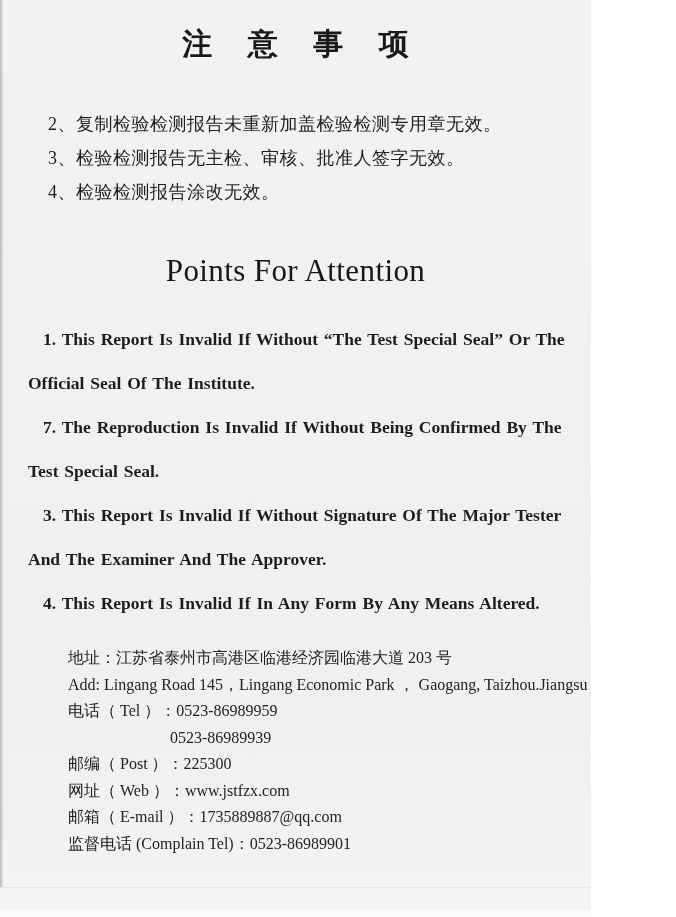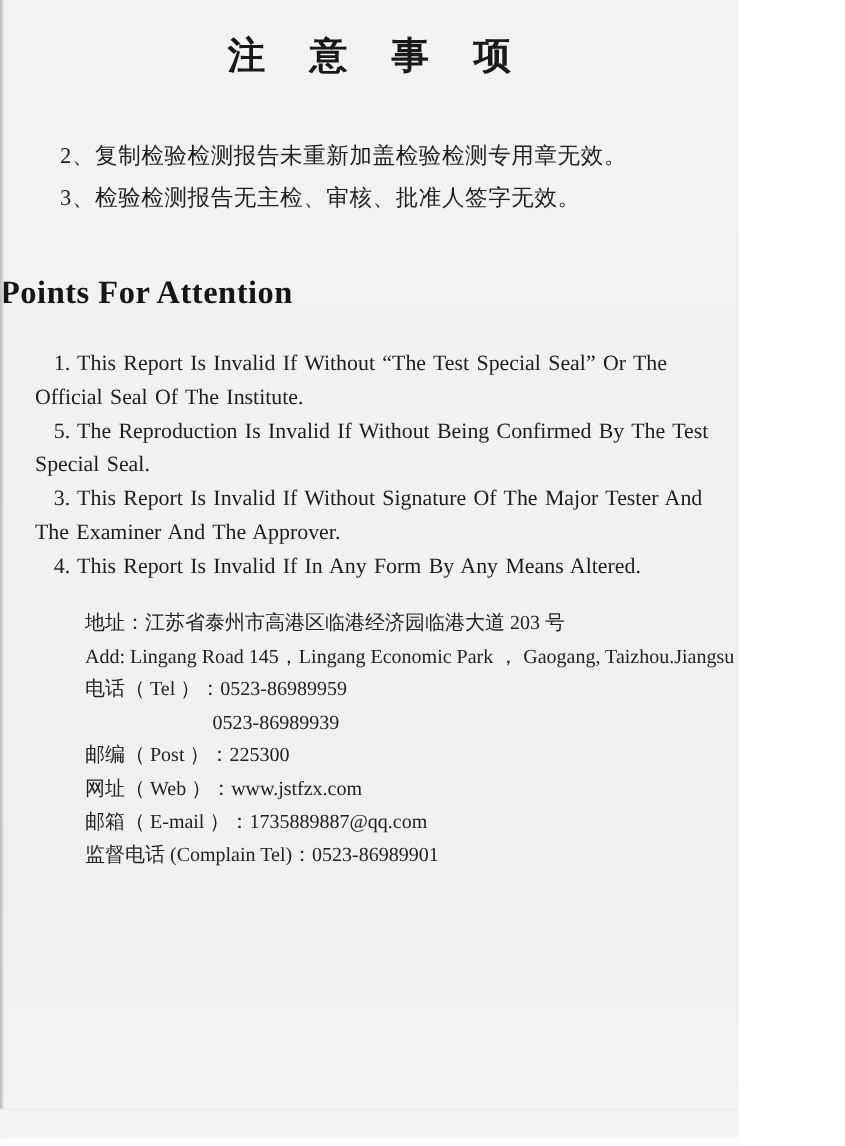--- a/index.html
+++ b/index.html
@@ -29,27 +29,27 @@
     margin:0;text-align:center;
     font-size:30px;font-weight:700;letter-spacing:14px;text-indent:14px;
     color:#191919;
   }
   .cn-list{margin:42px 0 0 48px;}
   .cn-list p{
     margin:0;font-size:18px;line-height:34px;color:#1f1f1f;
     letter-spacing:0.5px;
   }
   h2.title-en{
-    margin:44px 0 0;
-    font-size:26px;font-weight:700;color:#161616;letter-spacing:0.4px;
+    margin:44px 0 0;text-align:center;
+    font-size:31px;font-weight:400;color:#161616;letter-spacing:0.4px;
   }
   .en-list{margin:28px 24px 0 28px;}
   .en-list p{
-    margin:0;font-size:17.5px;line-height:27px;color:#1d1d1d;
-    text-indent:15px;word-spacing:1.5px;
+    margin:0;font-size:17.5px;line-height:44px;color:#1d1d1d;
+    text-indent:15px;word-spacing:1.5px;font-weight:bold;
   }
   .contact{margin:20px 0 0 68px;}
   .contact p{
     margin:0;font-size:16px;line-height:26.5px;color:#222;
   }
   .contact p.tel2{padding-left:102px;}
   .seal{
     position:absolute;left:616px;top:365px;width:160px;height:150px;
     overflow:visible;opacity:0.88;
   }
@@ -61,27 +61,28 @@
 </head>
 <body>
 
 <div class="page">
 
   <h1 class="title-cn">注 意 事 项</h1>
 
   <section class="cn-list">
     <p>2、复制检验检测报告未重新加盖检验检测专用章无效。</p>
     <p>3、检验检测报告无主检、审核、批准人签字无效。</p>
+    <p>4、检验检测报告涂改无效。</p>
   </section>
 
   <h2 class="title-en">Points For Attention</h2>
 
   <section class="en-list">
     <p>1.  This Report Is Invalid If Without “The Test  Special Seal” Or The  Official Seal Of  The Institute.</p>
-    <p>5.  The Reproduction Is Invalid If Without Being Confirmed By The Test Special Seal.</p>
+    <p>7.  The Reproduction Is Invalid If Without Being Confirmed By The Test Special Seal.</p>
     <p>3.  This Report Is Invalid If Without Signature Of The Major Tester And The Examiner And The Approver.</p>
     <p>4.  This Report Is Invalid If In Any Form By Any Means Altered.</p>
   </section>
 
   <section class="contact">
     <p>地址：江苏省泰州市高港区临港经济园临港大道 203 号</p>
     <p>Add:  Lingang Road 145，Lingang Economic Park ，  Gaogang, Taizhou.Jiangsu</p>
     <p><span>电话（ Tel ）：</span><span>0523-86989959</span></p>
     <p class="tel2"><span>0523-86989939</span></p>
     <p><span>邮编（ Post ）：</span><span>225300</span></p>

